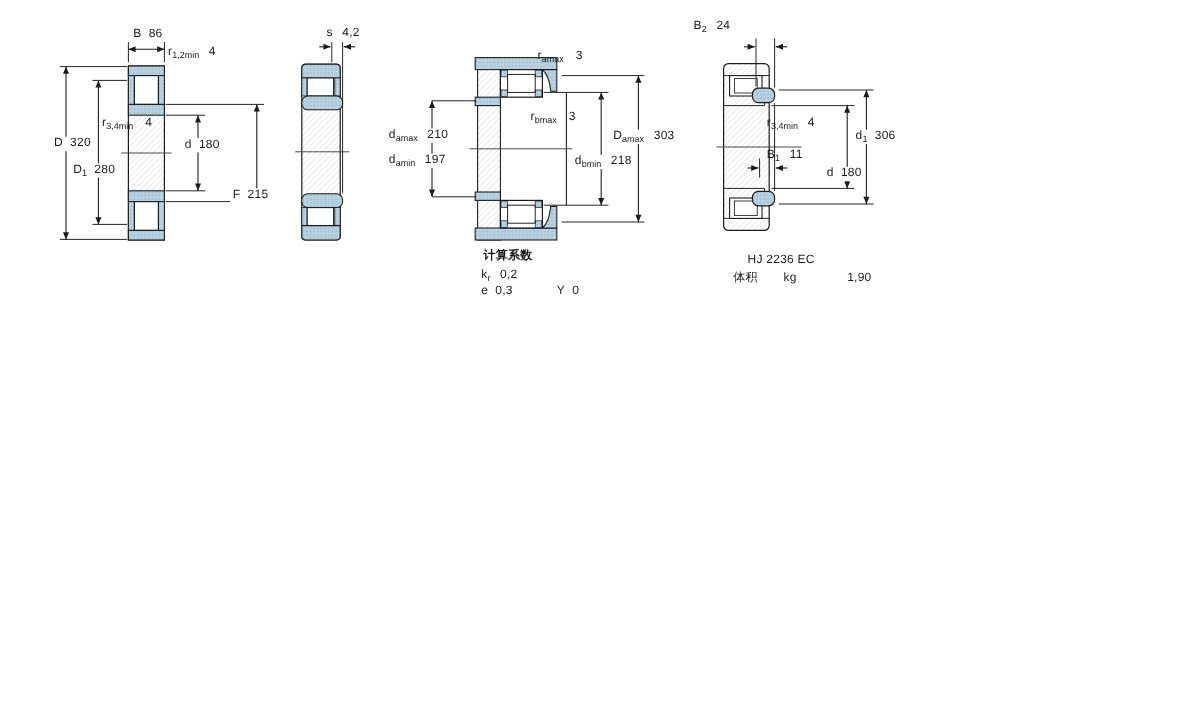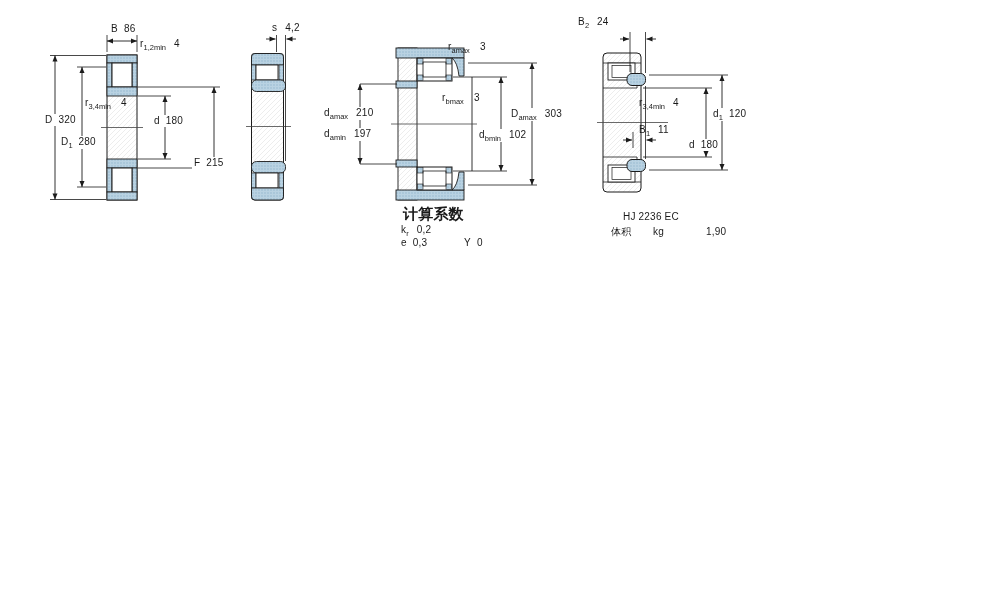--- a/index.html
+++ b/index.html
@@ -5,21 +5,21 @@
   html,body { margin:0; padding:0; background:#ffffff; }
   body { width:1000px; height:600px; font-family:"Liberation Sans", sans-serif; }
   .stage { position:relative; width:911px; height:600px; overflow:hidden; background:#fff; }
   .stage svg { position:absolute; left:0; top:0; }
   .lbl { position:absolute; font-size:10px; line-height:12px; color:#1a1a1a; white-space:nowrap; letter-spacing:0.2px; }
   .lbl sub { font-size:7.5px; line-height:1; vertical-align:-2.5px; letter-spacing:0; }
   .lbl .val { margin-left:6px; }
   .lbl.g8 .val { margin-left:8px; }
   .lbl.g10 .val { margin-left:10px; }
   .cover { background:#ffffff; padding:0 2px; }
-  .bold { font-weight:bold; font-size:15px; }
+  .bold { font-weight:bold; font-size:10px; }
 </style>
 </head>
 <body>
 
 <div class="stage">
 
 <svg width="1000" height="600" viewBox="0 0 1000 600">
   <defs>
     <marker id="ar" viewBox="0 0 10 10" refX="9.5" refY="5" markerWidth="9" markerHeight="7" orient="auto-start-reverse">
       <path d="M0,1 L9.5,5 L0,9 z" fill="#1b1b1b"></path>
@@ -172,31 +172,31 @@
 <div class="lbl cover" style="left:152px; top:115px;"><span>d</span><span class="val">180</span></div>
 <div class="lbl cover" style="left:192px; top:141px;margin-top:16px;"><span>F</span><span class="val">215</span></div>
 
 <div class="lbl g8" style="left:272px; top:22px;"><span>s</span><span class="val">4,2</span></div>
 
 <div class="lbl g10" style="left:448px; top:41px;"><span>r</span><sub>amax</sub><span class="val">3</span></div>
 <div class="lbl g10" style="left:442px; top:92px;"><span>r</span><sub>bmax</sub><span class="val">3</span></div>
 <div class="lbl g8 cover" style="left:322px; top:107px;"><span>d</span><sub>amax</sub><span class="val">210</span></div>
 <div class="lbl g8 cover" style="left:322px; top:128px;"><span>d</span><sub>amin</sub><span class="val">197</span></div>
 <div class="lbl g8 cover" style="left:509px; top:108px;"><span>D</span><sub>amax</sub><span class="val">303</span></div>
-<div class="lbl g8 cover" style="left:477px; top:129px;"><span>d</span><sub>bmin</sub><span class="val">102</span></div>
+<div class="lbl g8 cover" style="left:477px; top:129px;"><span>d</span><sub>bmin</sub><span class="val">218</span></div>
 
 <div class="lbl bold" style="left:403px; top:208px;"><span>计算系数</span></div>
 <div class="lbl g8" style="left:401px; top:224px;"><span>k</span><sub>r</sub><span class="val">0,2</span></div>
 <div class="lbl" style="left:401px; top:237px;"><span>e</span><span class="val">0,3</span></div>
 <div class="lbl" style="left:464px; top:237px;"><span>Y</span><span class="val">0</span></div>
 
 <div class="lbl g8" style="left:578px; top:16px;"><span>B</span><sub>2</sub><span class="val">24</span></div>
 <div class="lbl g8" style="left:639px; top:97px;"><span>r</span><sub>3,4min</sub><span class="val">4</span></div>
 <div class="lbl g8" style="left:639px; top:124px;"><span>B</span><sub>1</sub><span class="val">11</span></div>
-<div class="lbl cover" style="left:711px; top:108px;"><span>d</span><sub>1</sub><span class="val">120</span></div>
+<div class="lbl cover" style="left:711px; top:108px;"><span>d</span><sub>1</sub><span class="val">306</span></div>
 <div class="lbl cover" style="left:687px; top:139px;"><span>d</span><span class="val">180</span></div>
 
 <div class="lbl" style="left:611px; top:211px;margin-left:12px;"><span>HJ 2236 EC</span></div>
 <div class="lbl" style="left:611px; top:226px;"><span>体积</span></div>
 <div class="lbl" style="left:653px; top:226px;"><span>kg</span></div>
 <div class="lbl" style="left:706px; top:226px;"><span>1,90</span></div>
 
 </div>
 
 </body></html>

